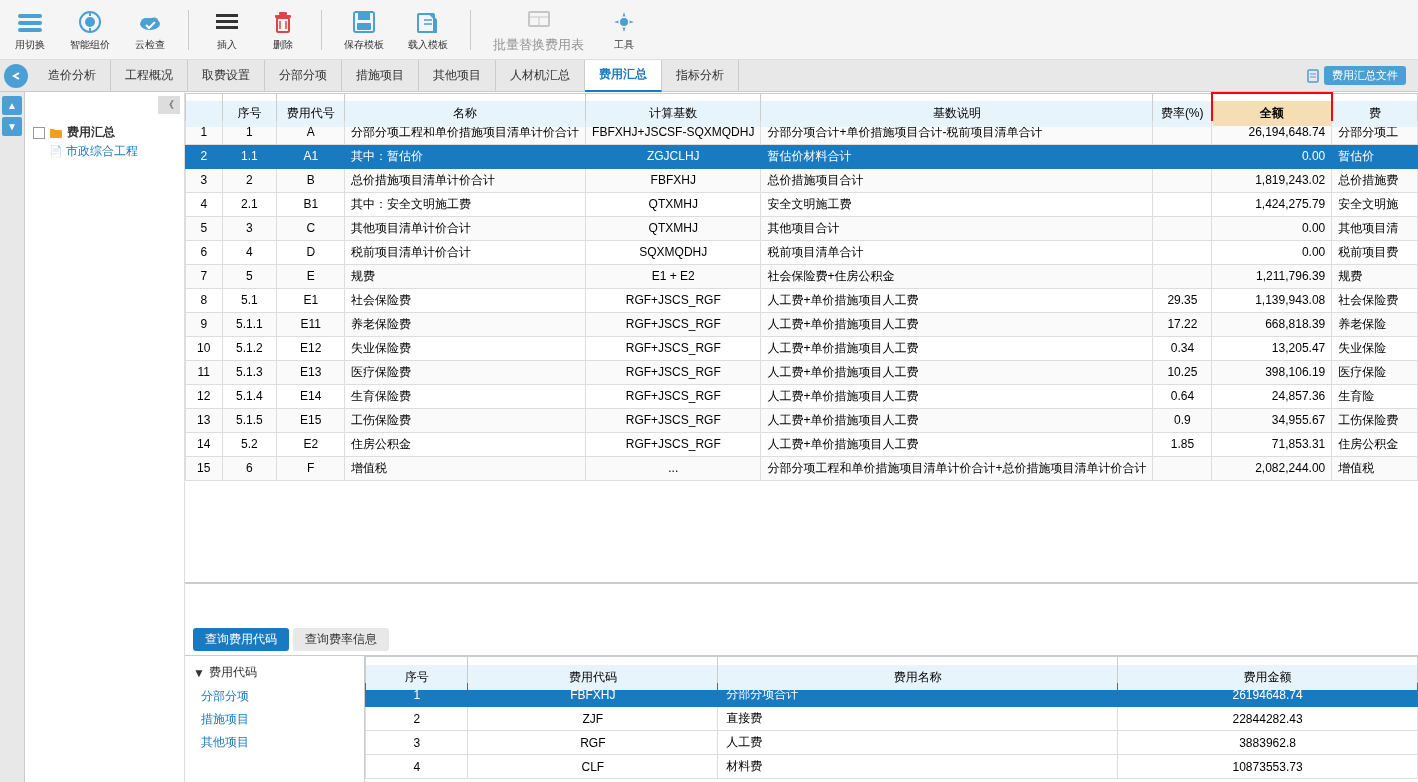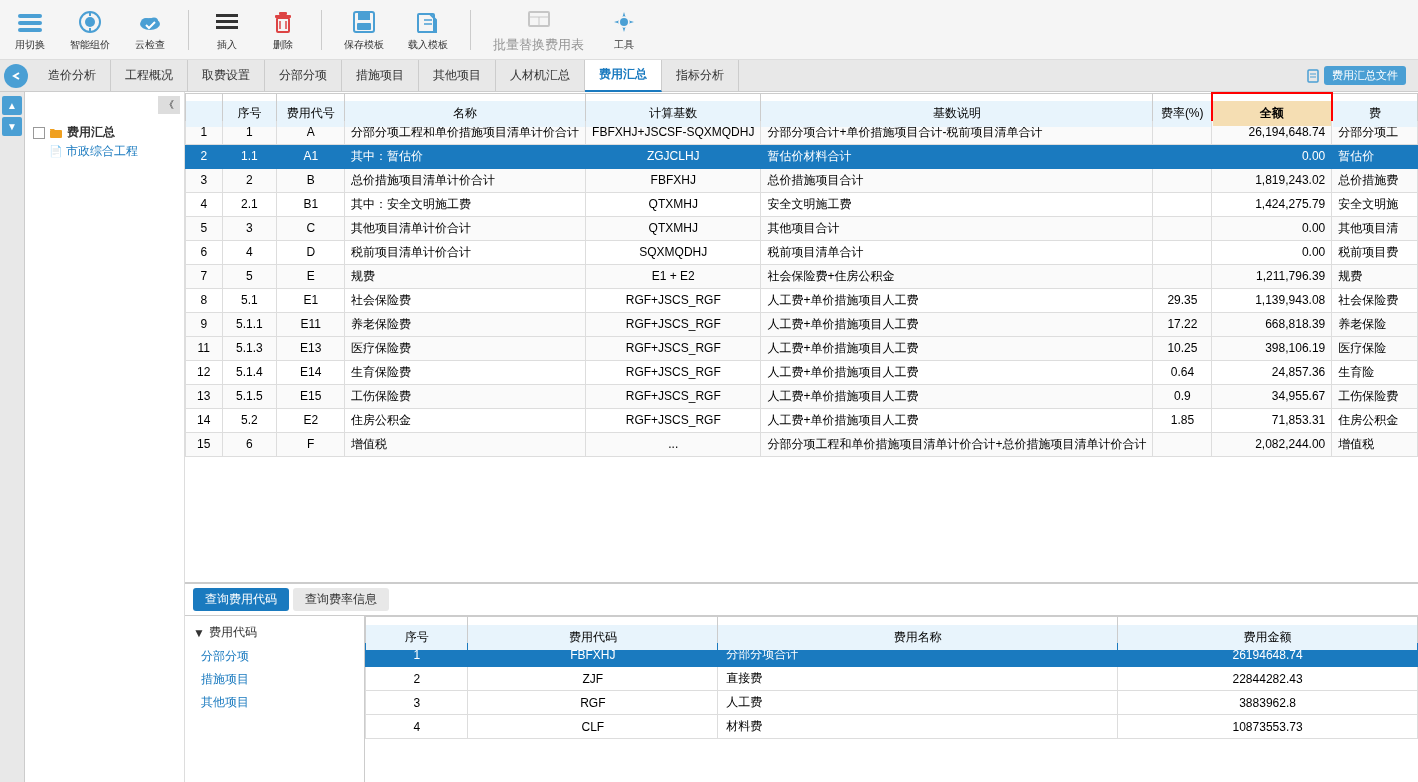--- a/index.html
+++ b/index.html
@@ -61,21 +61,21 @@
     td { border: 1px solid #ddd; padding: 3px 6px; text-align: center; white-space: nowrap; }
     td.left { text-align: left; }
     td.right { text-align: right; }
     tr.selected { background: #1a7abf; color: white; }
     tr.selected td { color: white; border-color: #1a7abf; }
     .row-even { background: #fafafa; }
 
     
     .bottom-panel { height: 200px; border-top: 2px solid #ccc; background: white; display: flex; flex-direction: column; }
     .bottom-tabs { display: flex; gap: 4px; padding: 4px 8px; border-bottom: 1px solid #ccc; }
-    .bottom-tab { padding: 3px 12px; cursor: pointer; font-size: 12px; border-radius: 3px; }
+    .bottom-tab { padding: 3px 12px; cursor: pointer; font-size: 12px; border-radius: 3px; margin-top: 40px; }
     .bottom-tab.active { background: #1a7abf; color: white; }
     .bottom-tab:not(.active) { background: #e8e8e8; color: #333; }
     .bottom-content { display: flex; flex: 1; overflow: hidden; }
     .fee-code-panel { width: 180px; border-right: 1px solid #ccc; padding: 4px; }
     .fee-code-title { display: flex; align-items: center; gap: 4px; padding: 4px; font-size: 12px; color: #333; cursor: pointer; }
     .fee-code-list { padding: 0 4px; }
     .fee-code-item { padding: 3px 8px; font-size: 12px; cursor: pointer; color: #1a7abf; }
     .fee-code-table-area { flex: 1; overflow: auto; }
     .fee-code-table { border-collapse: collapse; width: 100%; font-size: 12px; }
     .fee-code-table th { background: #e8f4fc; border: 1px solid #ccc; padding: 4px 8px; text-align: center; }
@@ -361,20 +361,31 @@
     <td>9</td>
     <td>5.1.1</td>
     <td>E11</td>
     <td class="left">养老保险费</td>
     <td>RGF+JSCS_RGF</td>
     <td class="left">人工费+单价措施项目人工费</td>
     <td>17.22</td>
     <td class="right">668,818.39</td>
     <td class="left">养老保险</td>
   </tr>
+            <tr>
+    <td>10</td>
+    <td>5.1.2</td>
+    <td>E12</td>
+    <td class="left">失业保险费</td>
+    <td>RGF+JSCS_RGF</td>
+    <td class="left">人工费+单价措施项目人工费</td>
+    <td>0.34</td>
+    <td class="right">13,205.47</td>
+    <td class="left">失业保险</td>
+  </tr>
             <tr class="row-even">
     <td>11</td>
     <td>5.1.3</td>
     <td>E13</td>
     <td class="left">医疗保险费</td>
     <td>RGF+JSCS_RGF</td>
     <td class="left">人工费+单价措施项目人工费</td>
     <td>10.25</td>
     <td class="right">398,106.19</td>
     <td class="left">医疗保险</td>

